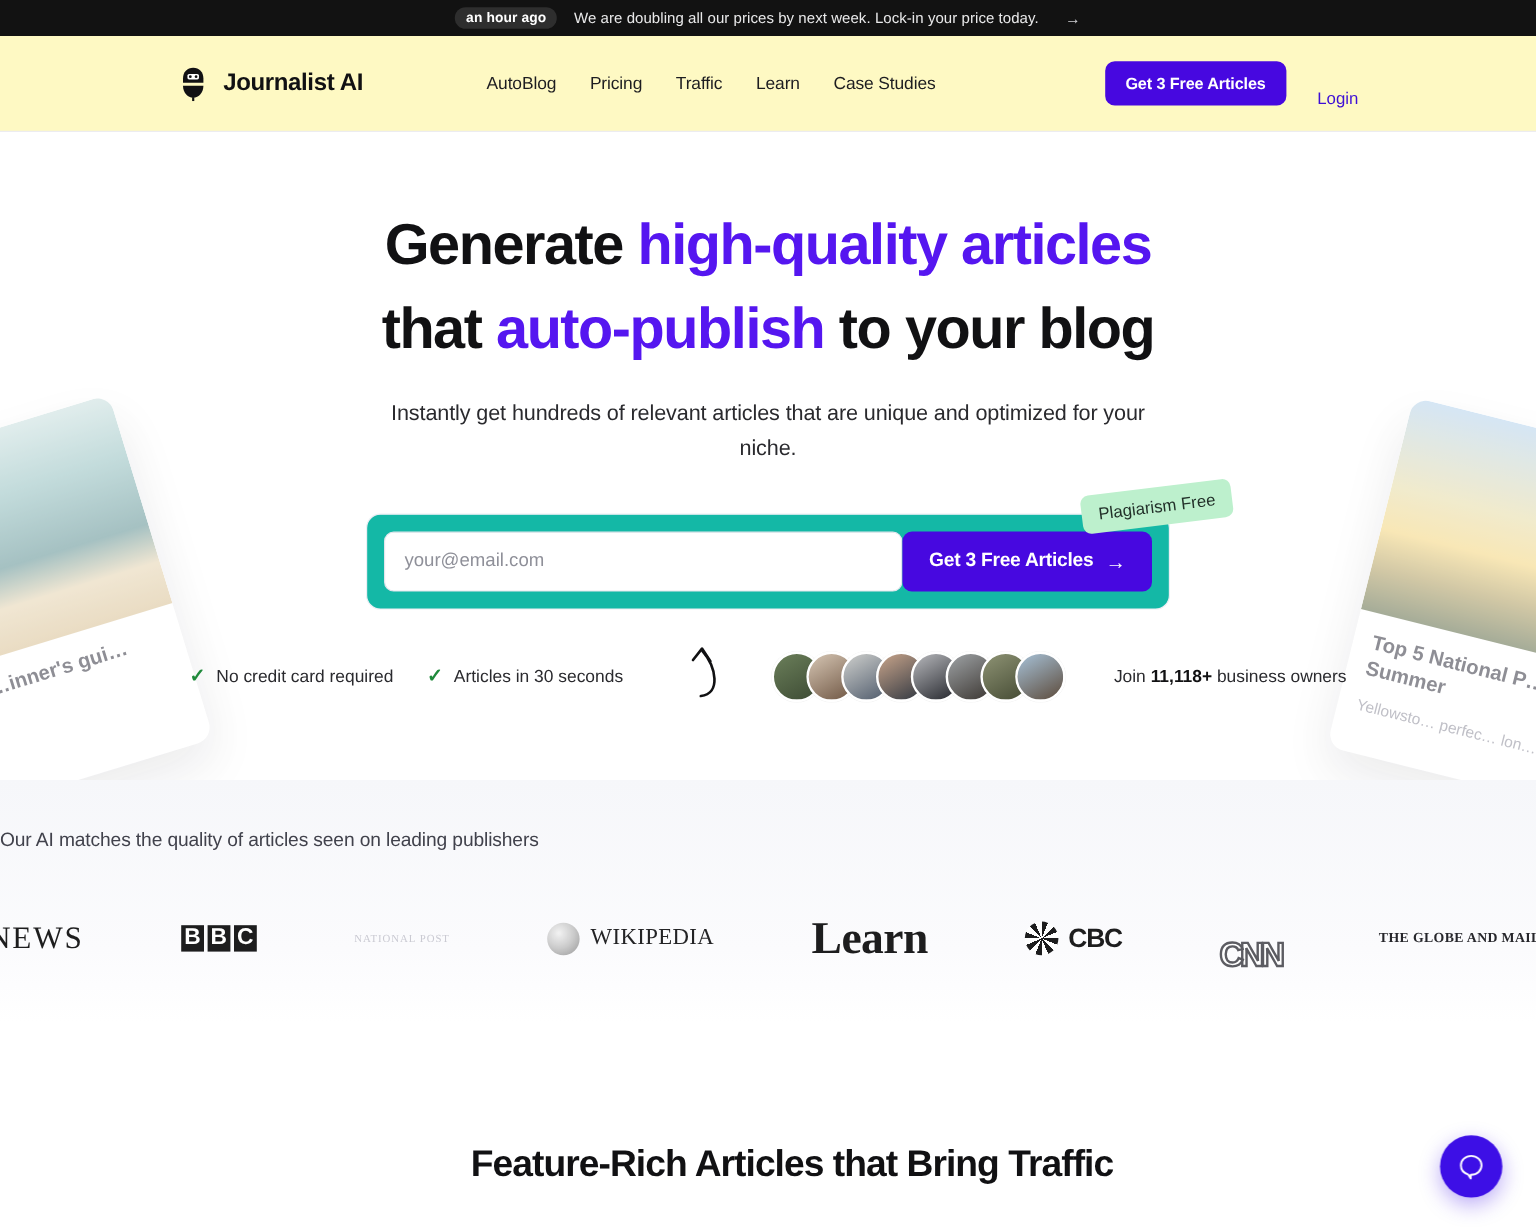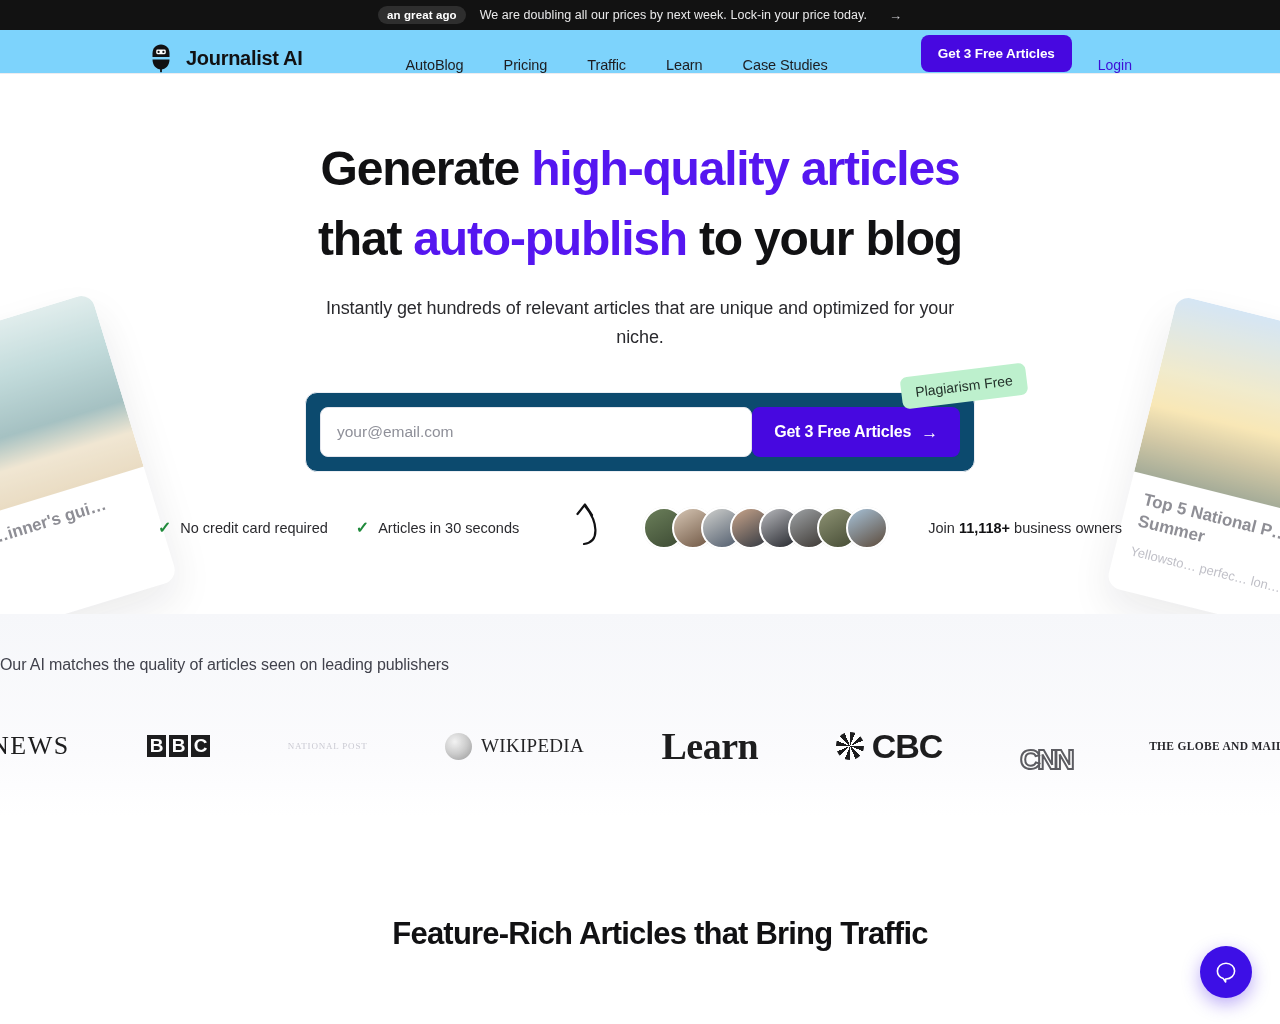--- a/index.html
+++ b/index.html
@@ -23,37 +23,37 @@
     background: #2e2e2e; color: #ffffff;
     font-size: 11.5px; font-weight: bold;
     padding: 3px 9px; border-radius: 11px;
     letter-spacing: .1px; white-space: nowrap;
   }
   .announce-text { color: #e9e9ea; font-size: 12.5px; letter-spacing: .05px; }
   .announce-arrow { color: #cfcfd2; font-size: 13px; margin-left: 8px; }
 
   
   .header {
-    height: 44px; width: 100%;
-    background: #7dd3fc;
+    height: 80px; width: 100%;
+    background: #fef9c3;
     border-bottom: 1px solid #ececf0;
-    display: flex; align-items: flex-end;
+    display: flex; align-items: center;
     position: relative; z-index: 30;
   }
   .brand {
     display: flex; align-items: center; gap: 12px;
     margin-left: 148px;
   }
   .logo-mark { width: 26px; height: 30px; display: block; }
   .brand-name {
     font-size: 20px; font-weight: bold; color: #111113;
     letter-spacing: -.3px;
   }
   .nav {
-    display: flex; align-items: center; gap: 40px;
+    display: flex; align-items: center; gap: 28px;
     margin-left: 103px;
   }
   .nav-link {
     font-size: 14.5px; color: #1d1d20; text-decoration: none;
     white-space: nowrap; letter-spacing: -.1px;
   }
   .header-right {
     margin-left: auto; margin-right: 148px;
     display: flex; align-items: center; gap: 26px;
   }
@@ -93,21 +93,21 @@
     width: 650px; margin-left: auto; margin-right: auto;
     letter-spacing: -.1px;
   }
 
   
   .form-wrap {
     position: relative;
     width: 670px; margin: 32px auto 0;
   }
   .form-card {
-    background: #0c4a6e;
+    background: #14b8a6;
     border: 1px solid #eceef4;
     border-radius: 12px;
     padding: 14px;
     display: flex; align-items: center;  margin-top: 40px;
   }
   .email-input {
     flex: 1; height: 50px;
     border: 1px solid #e3e5ec; border-radius: 8px;
     background: #ffffff;
     padding: 0 16px;
@@ -247,21 +247,21 @@
     letter-spacing: -.5px;
   }
   .lg-cbc { display: flex; align-items: center; gap: 8px; }
   .cbc-gem {
     width: 28px; height: 28px; border-radius: 50%;
     background:
       repeating-conic-gradient(#0b0b0c 0deg 22deg, #ffffff 22deg 45deg);
   }
   .cbc-text {
     font-family: "Liberation Sans", sans-serif;
-    font-weight: bold; font-size: 34px; color: #0b0b0c;
+    font-weight: bold; font-size: 22px; color: #0b0b0c;
     letter-spacing: -1px;
   }
   .lg-cnn {
     font-family: "Liberation Sans", sans-serif;
     font-weight: bold; font-size: 28px;
     color: #ffffff;
     -webkit-text-stroke: 2px #4f4f55;
     letter-spacing: -3px;
     margin-top: 28px;
   }
@@ -293,21 +293,21 @@
     box-shadow: 0 6px 18px rgba(61,15,230,.35);
     z-index: 60;
   }
 </style>
 </head>
 <body>
 
 <div class="page">
 
   <div class="announce">
-    <span class="announce-badge">an great ago</span>
+    <span class="announce-badge">an hour ago</span>
     <span class="announce-text">We are doubling all our prices by next week. Lock-in your price today.</span>
     <span class="announce-arrow">→</span>
   </div>
 
   <header class="header">
     <div class="brand">
       <svg class="logo-mark" viewBox="0 0 26 30">
         <path d="M13 1.5 C18 1.5 21.5 5 21.5 10.5 L21.5 14 L4.5 14 L4.5 10.5 C4.5 5 8 1.5 13 1.5 Z" fill="#111113"></path>
         <rect x="8.2" y="6.6" width="9.6" height="4.6" rx="1.4" fill="#ffffff"></rect>
         <circle cx="10.6" cy="8.9" r="1.15" fill="#111113"></circle>

